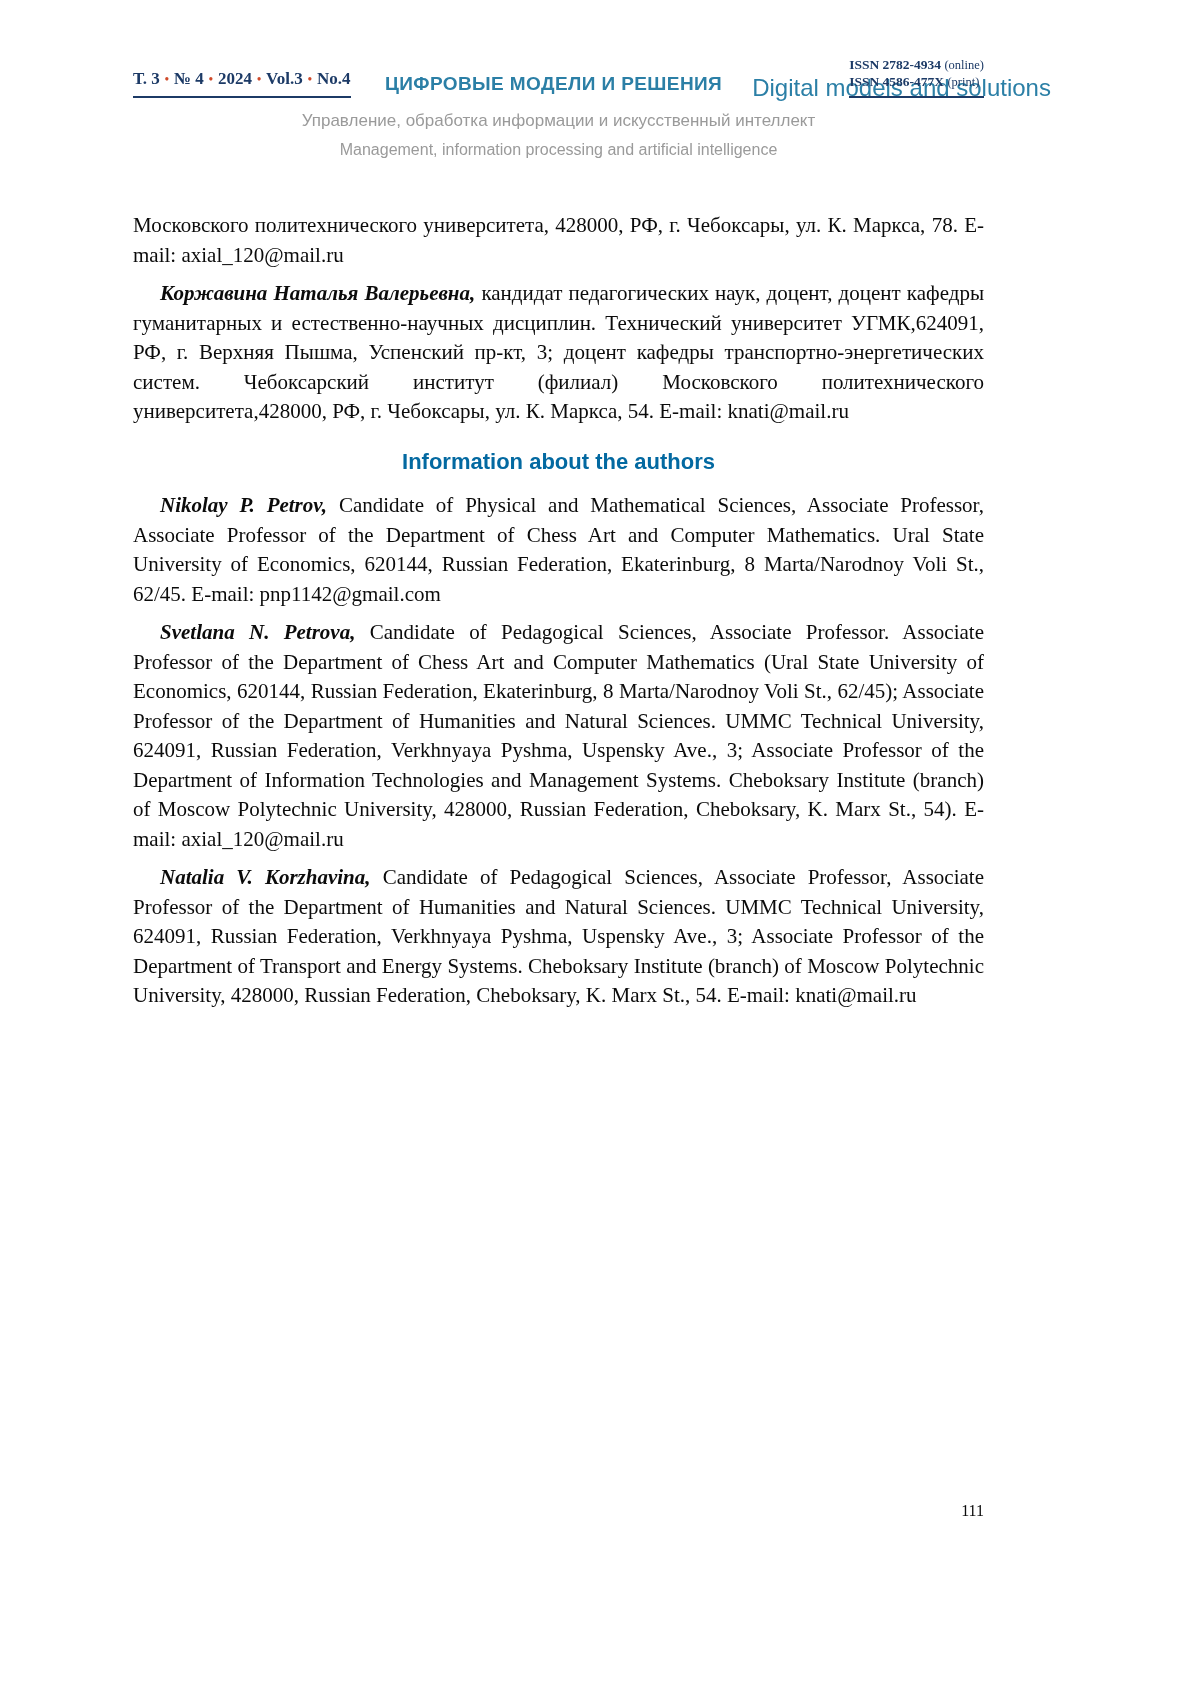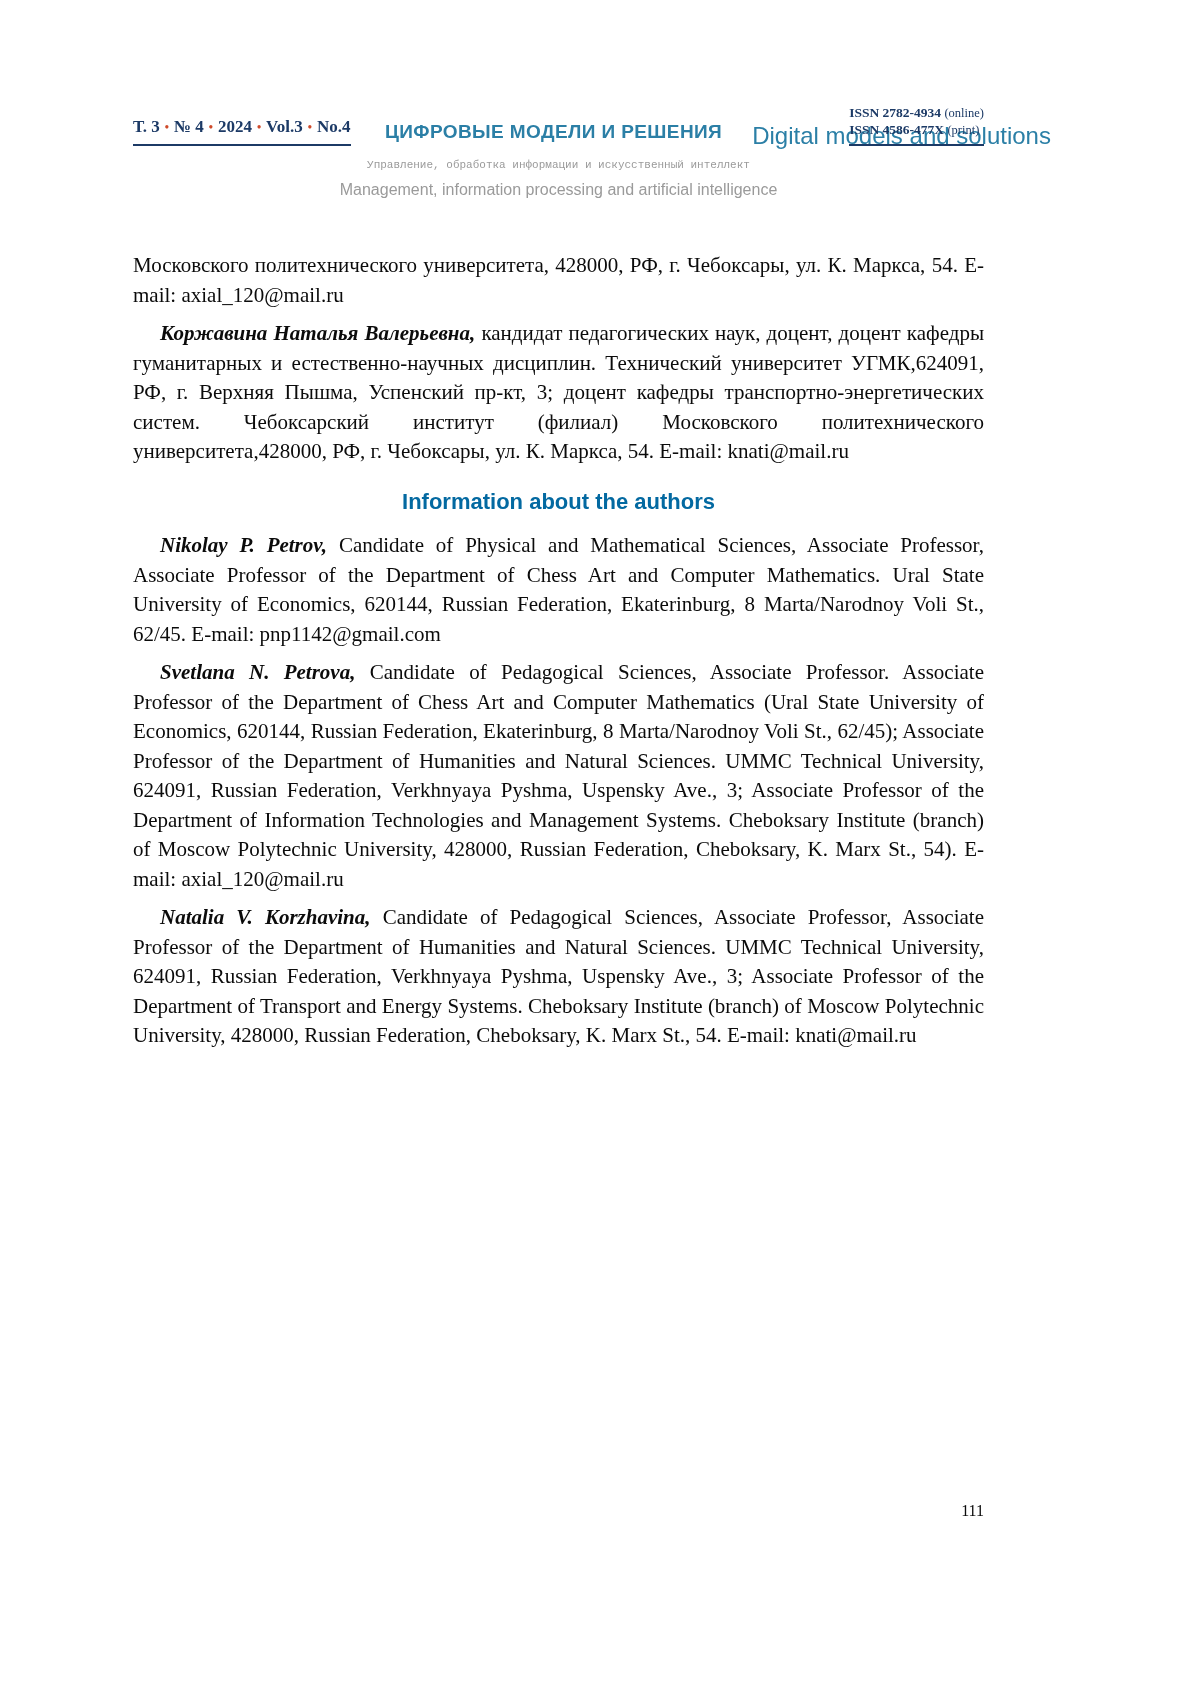--- a/index.html
+++ b/index.html
@@ -11,21 +11,21 @@
     position: relative;
     overflow: hidden;
   }
   .container {
     position: absolute;
     left: 133px; top: 0;
     width: 851px;
   }
 
   
-  .header-row { position: relative; margin-top: 104px; height: 42px; }
+  .header-row { position: relative; margin-top: 56px; height: 42px; }
 
   .vol-info {
     position: absolute; left: 0; bottom: 0;
     font-weight: bold; font-size: 17px;
     color: #1c3a66;
     padding-bottom: 7px;
     border-bottom: 2.5px solid #1c3a66;
     white-space: nowrap;
   }
   .dot {
@@ -66,21 +66,21 @@
   }
   .issn-num { font-weight: bold; }
   .issn-type { font-weight: normal; font-size: 12.5px; }
 
   .section-sub {
     text-align: center;
     margin-top: 13px;
     font-family: "Liberation Sans", sans-serif;
     color: #9a9a9a;
   }
-  .section-ru { font-size: 11px; font-family: Liberation Mono, monospace; }
+  .section-ru { font-size: 17px; }
   .section-en { font-size: 16px; margin-top: 10px; }
 
   
   .body-text {
     margin-top: 52px;
     font-size: 21px;
     line-height: 1.405;
     text-align: justify;
   }
   .body-text p { margin: 0 0 9px 0; }
@@ -137,21 +137,21 @@
 
   </div>
 
   <div class="section-sub">
     <div class="section-ru">Управление, обработка информации и искусственный интеллект</div>
     <div class="section-en">Management, information processing and artificial intelligence</div>
   </div>
 
   <div class="body-text">
 
-    <p>Московского политехнического университета, 428000, РФ, г. Чебоксары, ул. К. Маркса, 54. E-mail: axial_120@mail.ru</p>
+    <p>Московского политехнического университета, 428000, РФ, г. Чебоксары, ул. К. Маркса, 78. E-mail: axial_120@mail.ru</p>
 
     <p class="indent">
       <span class="author-name">Коржавина Наталья Валерьевна,</span>
       <span>кандидат педагогических наук, доцент, доцент кафедры гуманитарных и естественно-научных дисциплин. Технический университет УГМК,624091, РФ, г. Верхняя Пышма, Успенский пр-кт, 3; доцент кафедры транспортно-энергетических систем. Чебоксарский институт (филиал) Московского политехнического университета,428000, РФ, г. Чебоксары, ул. К. Маркса, 54. E-mail: knati@mail.ru</span>
     </p>
 
     <div class="heading">Information about the authors</div>
 
     <p class="indent">
       <span class="author-name">Nikolay P. Petrov,</span>

